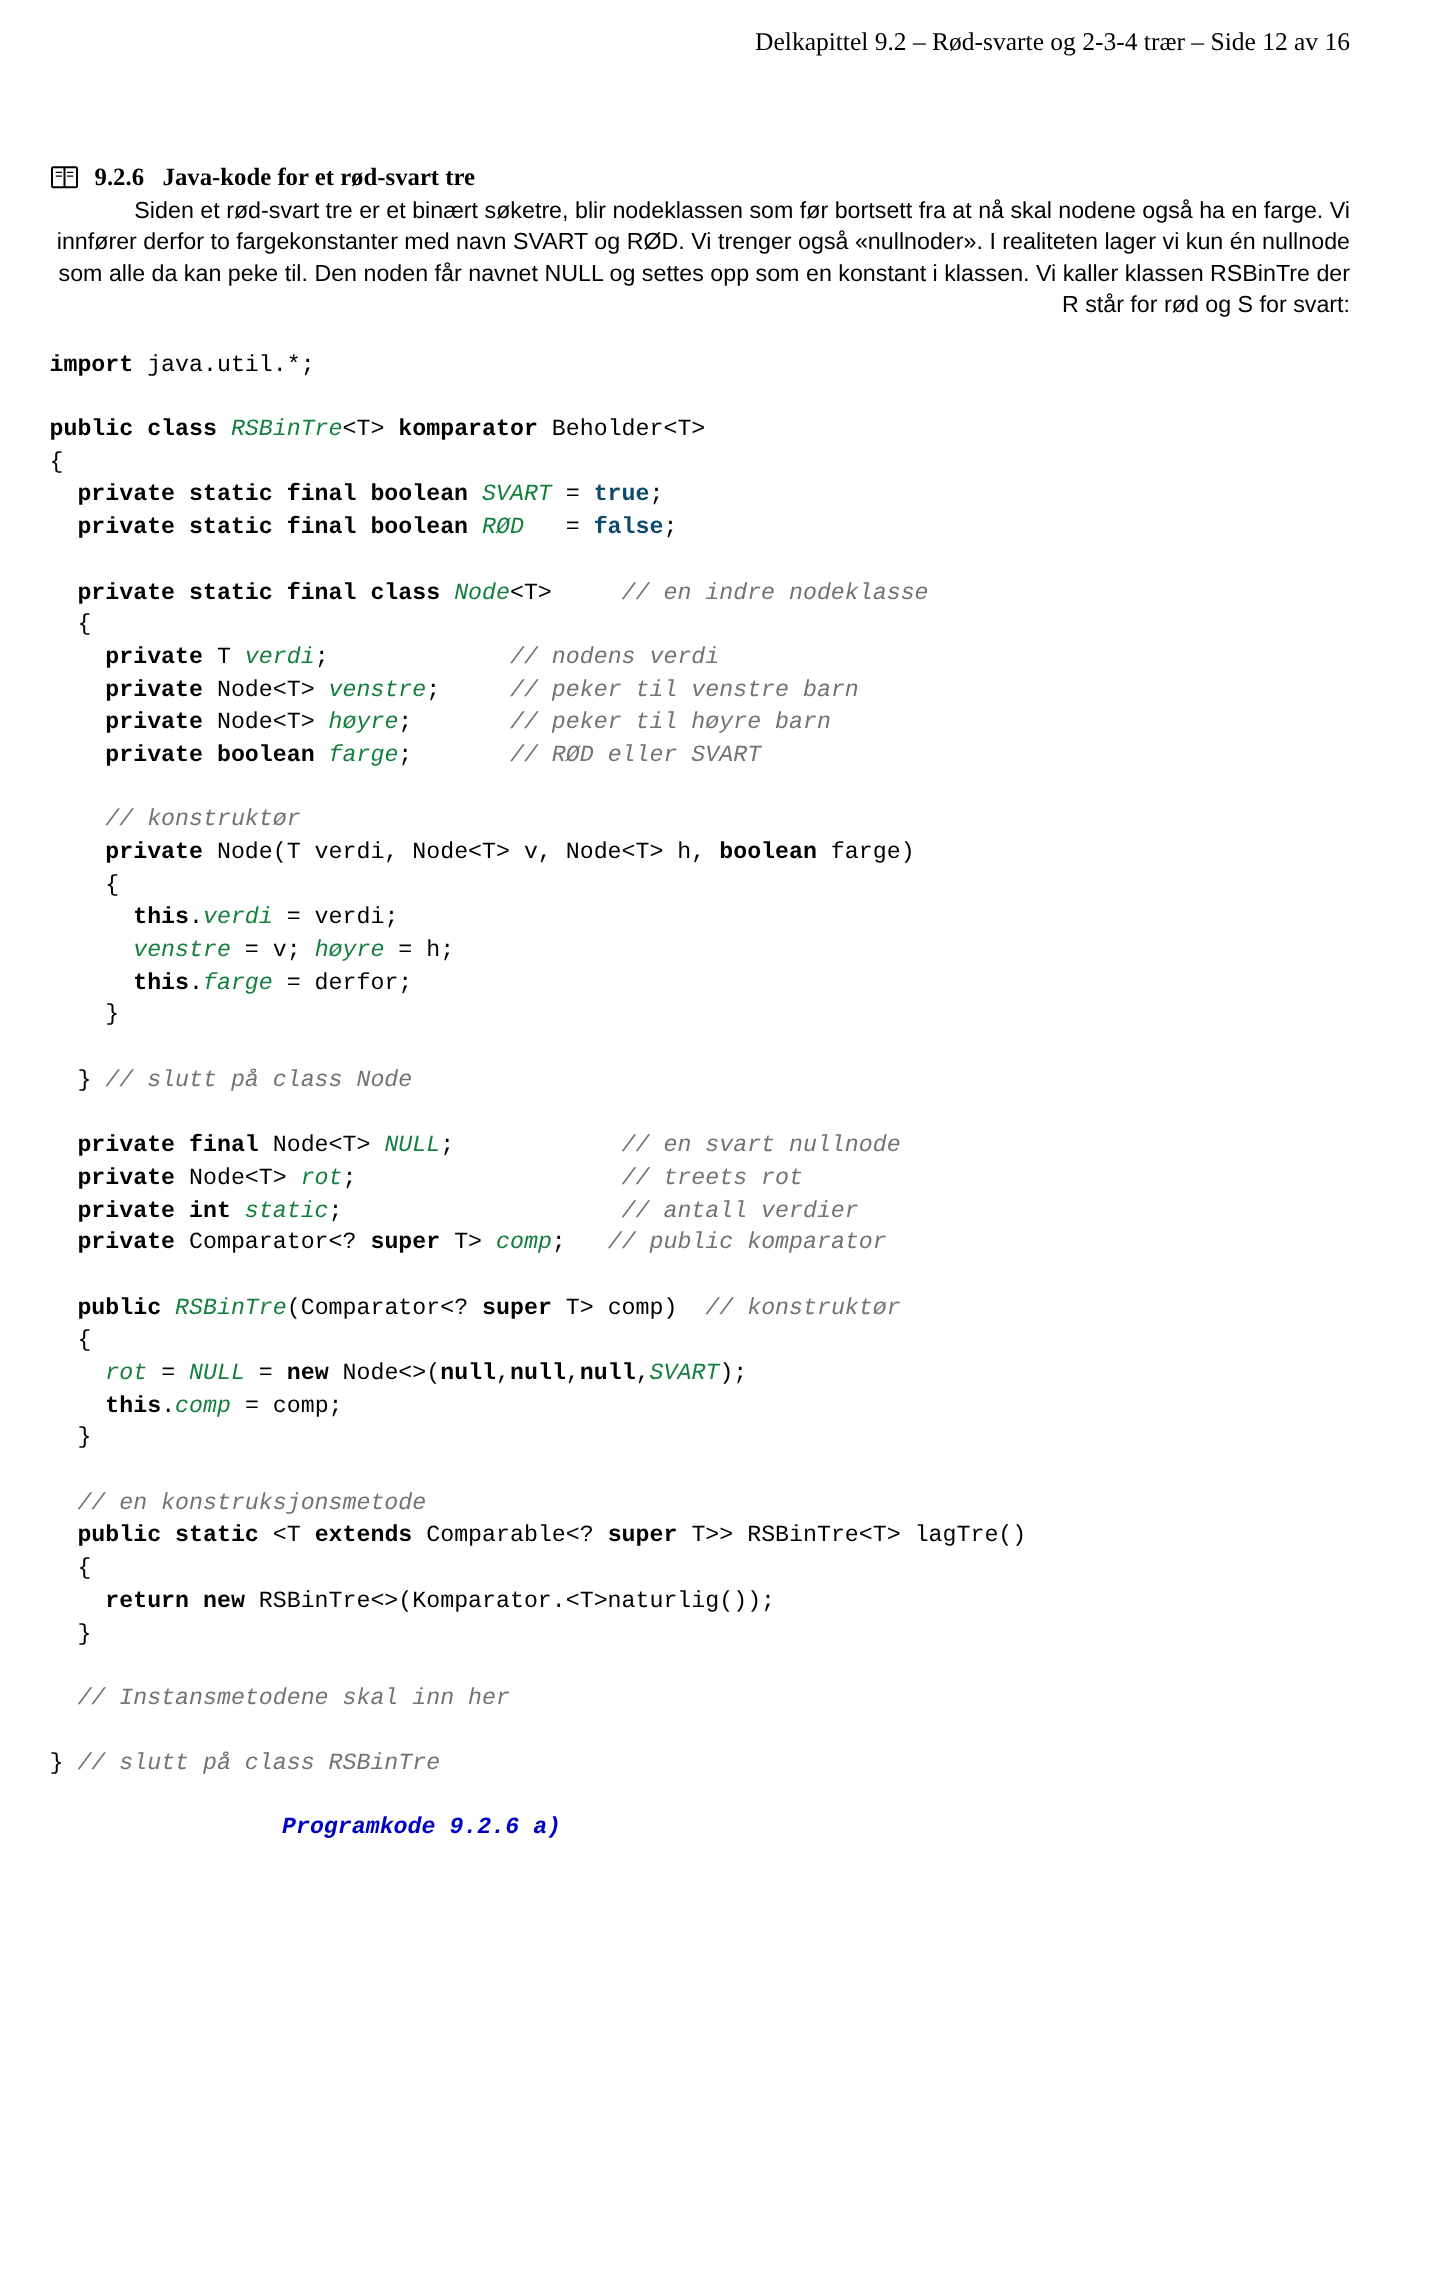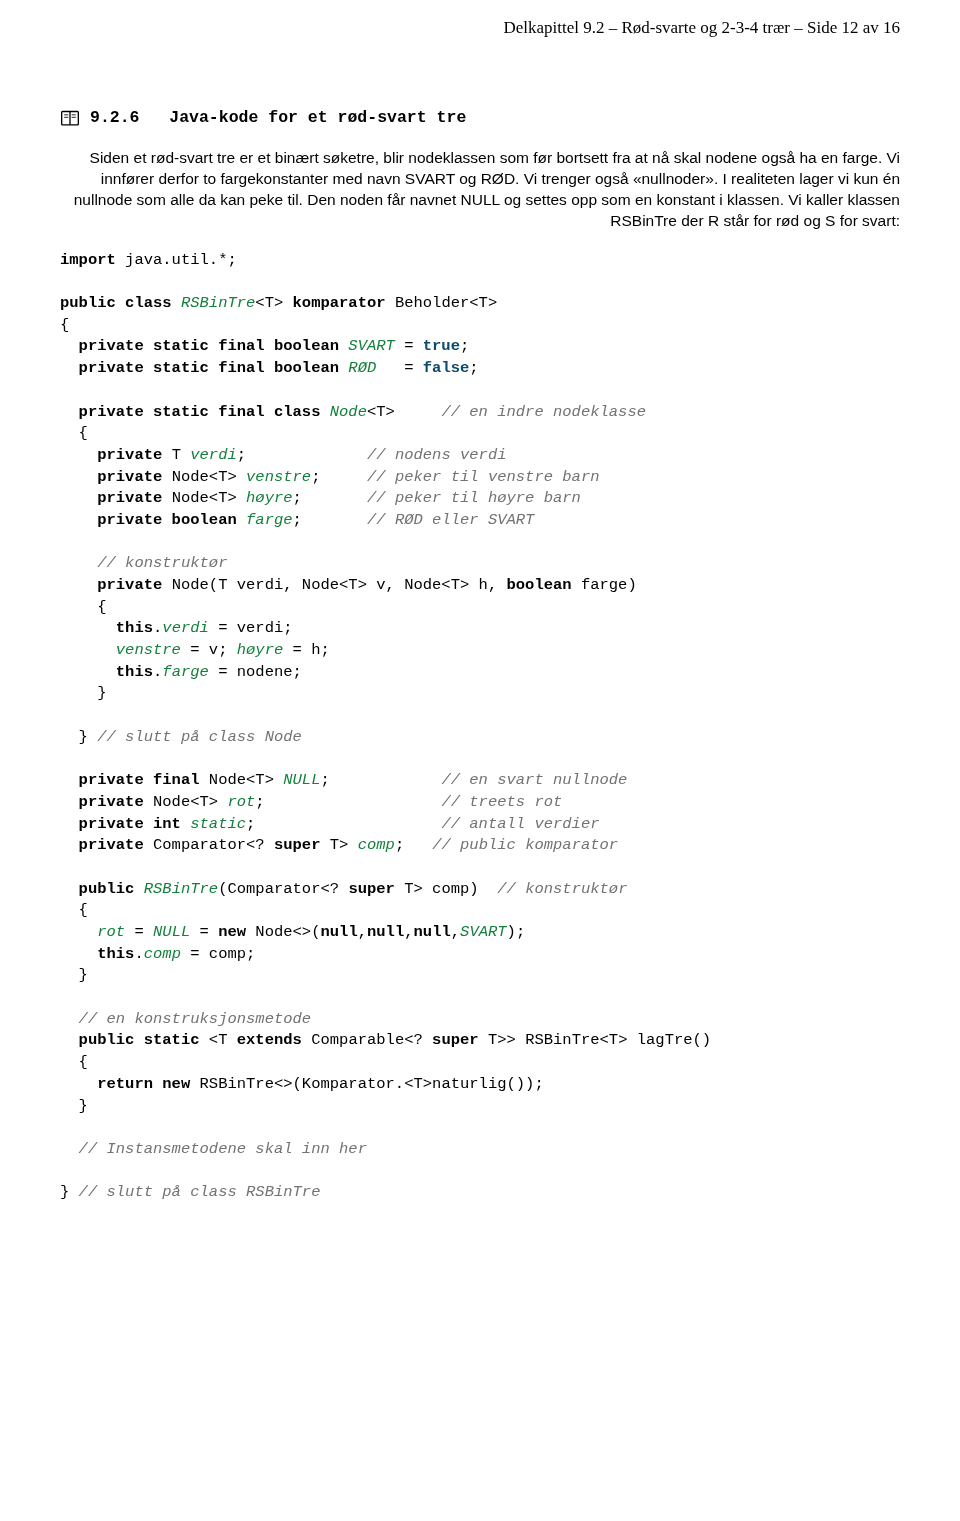--- a/index.html
+++ b/index.html
@@ -6,33 +6,33 @@
     margin: 0;
     padding: 0;
     background: #fff;
     font-family: "Times New Roman", Times, serif;
     font-size: 16px;
     color: #000;
   }
   .page {
     width: 960px;
     margin: 0 auto;
-    padding: 18px 60px 40px 60px;
+    padding: 18px 60px 40px 33px;
     box-sizing: border-box;
   }
   .header {
     font-family: "Palatino Linotype", "Book Antiqua", Palatino, serif;
     font-size: 17px;
     text-align: right;
     margin-bottom: 70px;
   }
   .section-title {
-    font-family: Liberation Mono, monospace;
+    font-family: Liberation Serif, serif;
     font-size: 16.5px;
-    margin-bottom: 19px;
+    margin-bottom: 2px;
     display: flex;
     align-items: flex-start;
     gap: 10px;
   }
   .section-title .icon {
     width: 20px;
     height: 20px;
     margin-top: 1px;
     flex-shrink: 0;
   }
@@ -109,21 +109,21 @@
 <span class="kw">    private</span><span> T </span><span class="field">verdi</span><span>;             </span><span class="comment">// nodens verdi</span>
 <span class="kw">    private</span><span> Node&lt;T&gt; </span><span class="field">venstre</span><span>;     </span><span class="comment">// peker til venstre barn</span>
 <span class="kw">    private</span><span> Node&lt;T&gt; </span><span class="field">høyre</span><span>;       </span><span class="comment">// peker til høyre barn</span>
 <span class="kw">    private boolean</span><span> </span><span class="field">farge</span><span>;       </span><span class="comment">// RØD eller SVART</span>
 
 <span class="comment">    // konstruktør</span>
 <span class="kw">    private</span><span> Node(T verdi, Node&lt;T&gt; v, Node&lt;T&gt; h, </span><span class="kw">boolean</span><span> farge)</span>
 <span>    {</span>
 <span class="kw">      this</span><span>.</span><span class="field">verdi</span><span> = verdi;</span>
 <span>      </span><span class="field">venstre</span><span> = v; </span><span class="field">høyre</span><span> = h;</span>
-<span class="kw">      this</span><span>.</span><span class="field">farge</span><span> = nodene;</span>
+<span class="kw">      this</span><span>.</span><span class="field">farge</span><span> = derfor;</span>
 <span>    }</span>
 
 <span>  } </span><span class="comment">// slutt på class Node</span>
 
 <span class="kw">  private final</span><span> Node&lt;T&gt; </span><span class="field">NULL</span><span>;            </span><span class="comment">// en svart nullnode</span>
 <span class="kw">  private</span><span> Node&lt;T&gt; </span><span class="field">rot</span><span>;                   </span><span class="comment">// treets rot</span>
 <span class="kw">  private int</span><span> </span><span class="field">static</span><span>;                    </span><span class="comment">// antall verdier</span>
 <span class="kw">  private</span><span> Comparator&lt;? </span><span class="kw">super</span><span> T&gt; </span><span class="field">comp</span><span>;   </span><span class="comment">// public komparator</span>
 
 <span class="kw">  public</span><span> </span><span class="field">RSBinTre</span><span>(Comparator&lt;? </span><span class="kw">super</span><span> T&gt; comp)  </span><span class="comment">// konstruktør</span>
@@ -135,14 +135,15 @@
 <span class="comment">  // en konstruksjonsmetode</span>
 <span class="kw">  public static</span><span> &lt;T </span><span class="kw">extends</span><span> Comparable&lt;? </span><span class="kw">super</span><span> T&gt;&gt; RSBinTre&lt;T&gt; lagTre()</span>
 <span>  {</span>
 <span class="kw">    return new</span><span> RSBinTre&lt;&gt;(Komparator.&lt;T&gt;naturlig());</span>
 <span>  }</span>
 
 <span class="comment">  // Instansmetodene skal inn her</span>
 
 <span>} </span><span class="comment">// slutt på class RSBinTre</span></pre>
 
+  <div class="caption">Programkode 9.2.6 a)</div>
 
 </div>
 
 </body></html>

